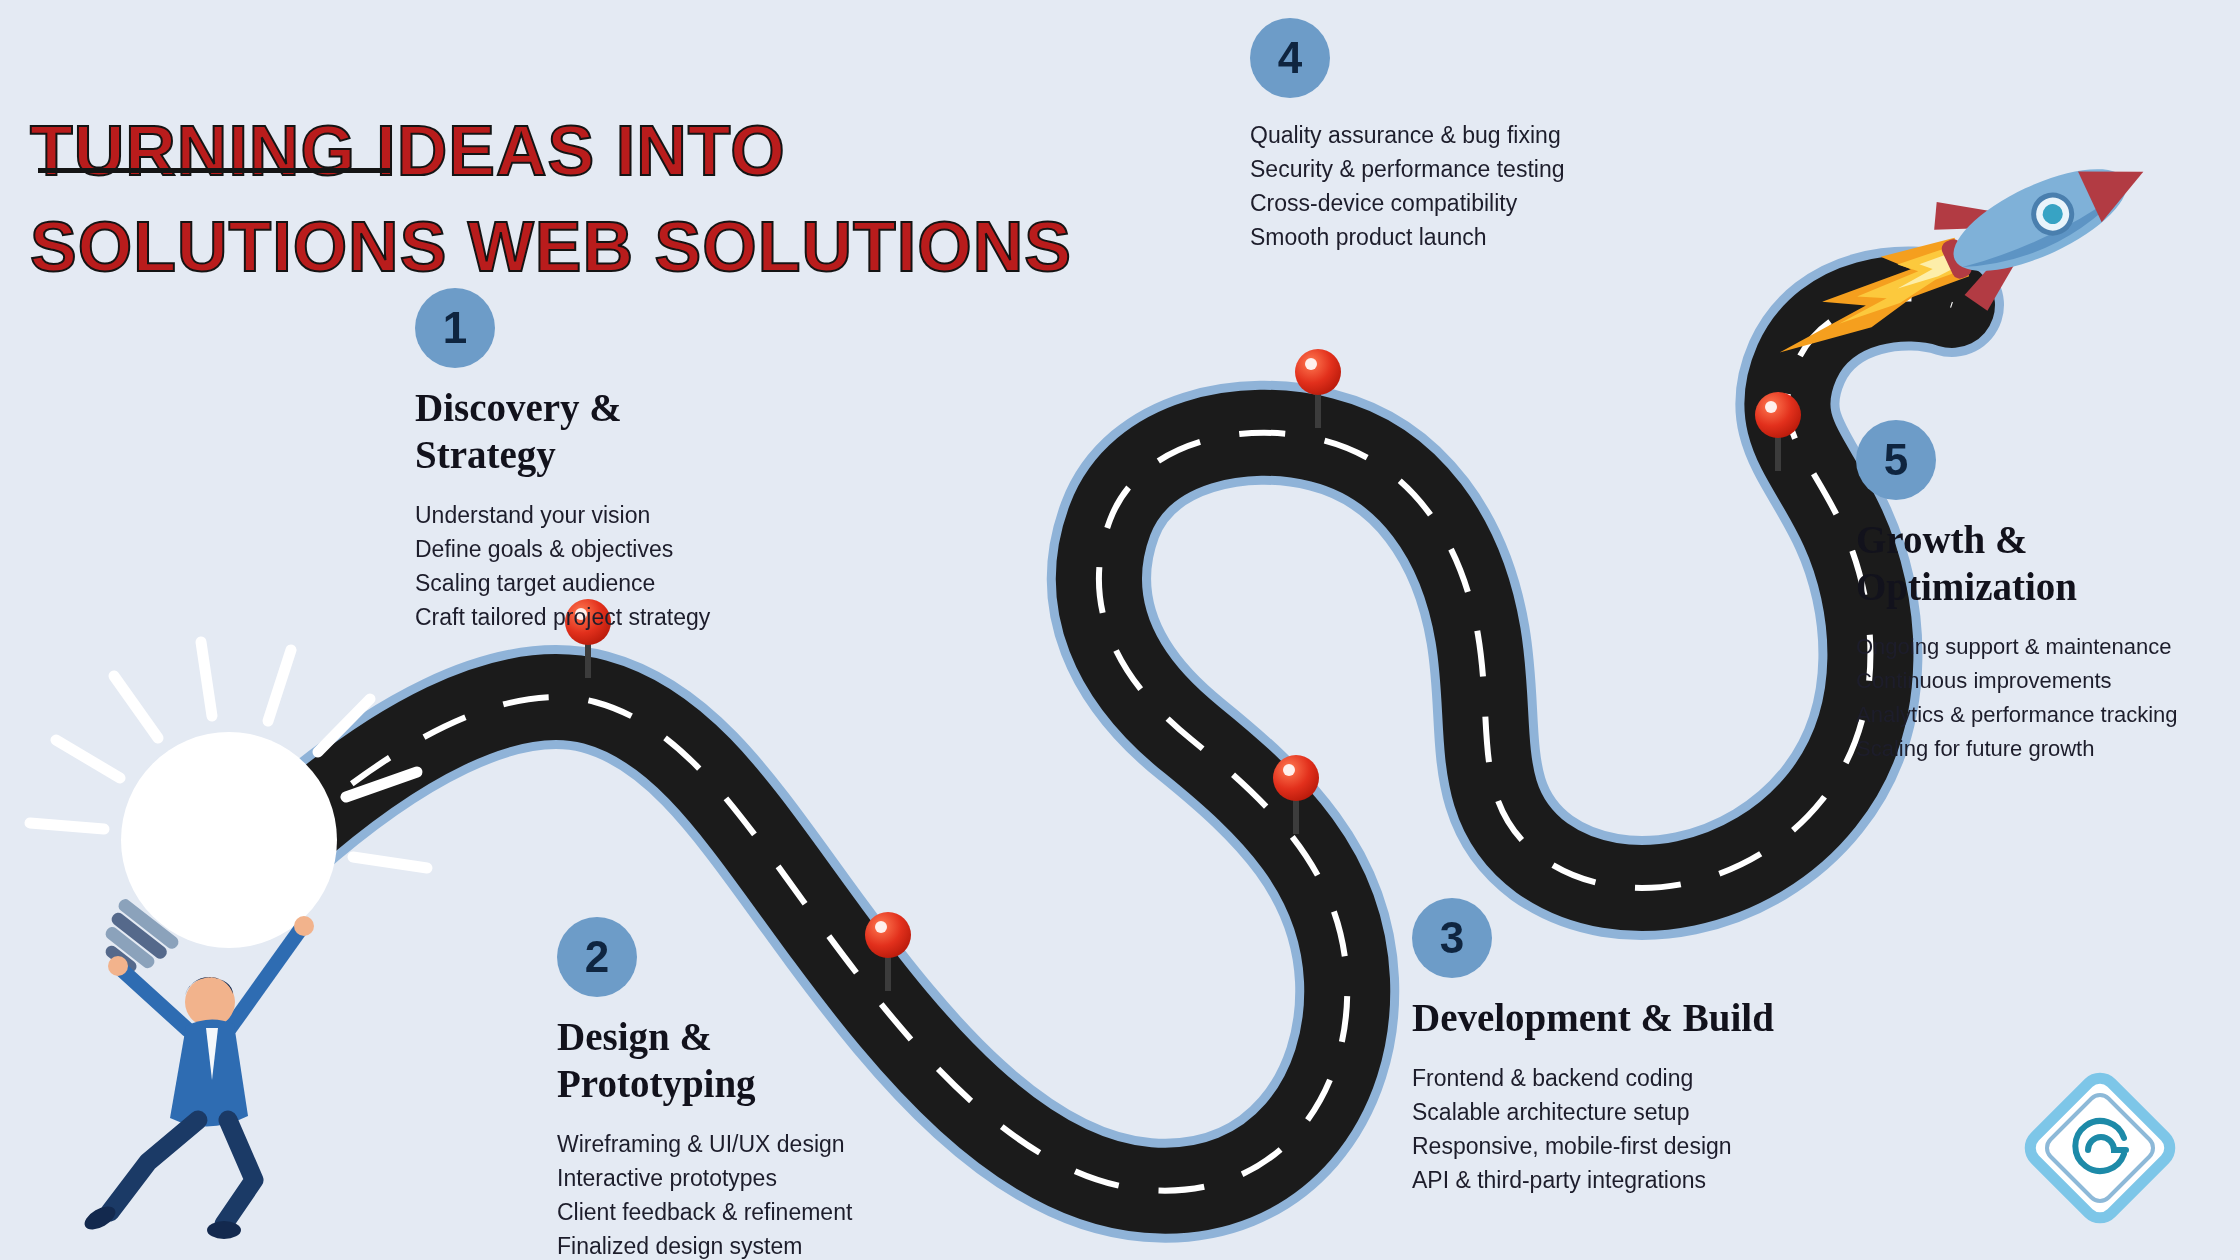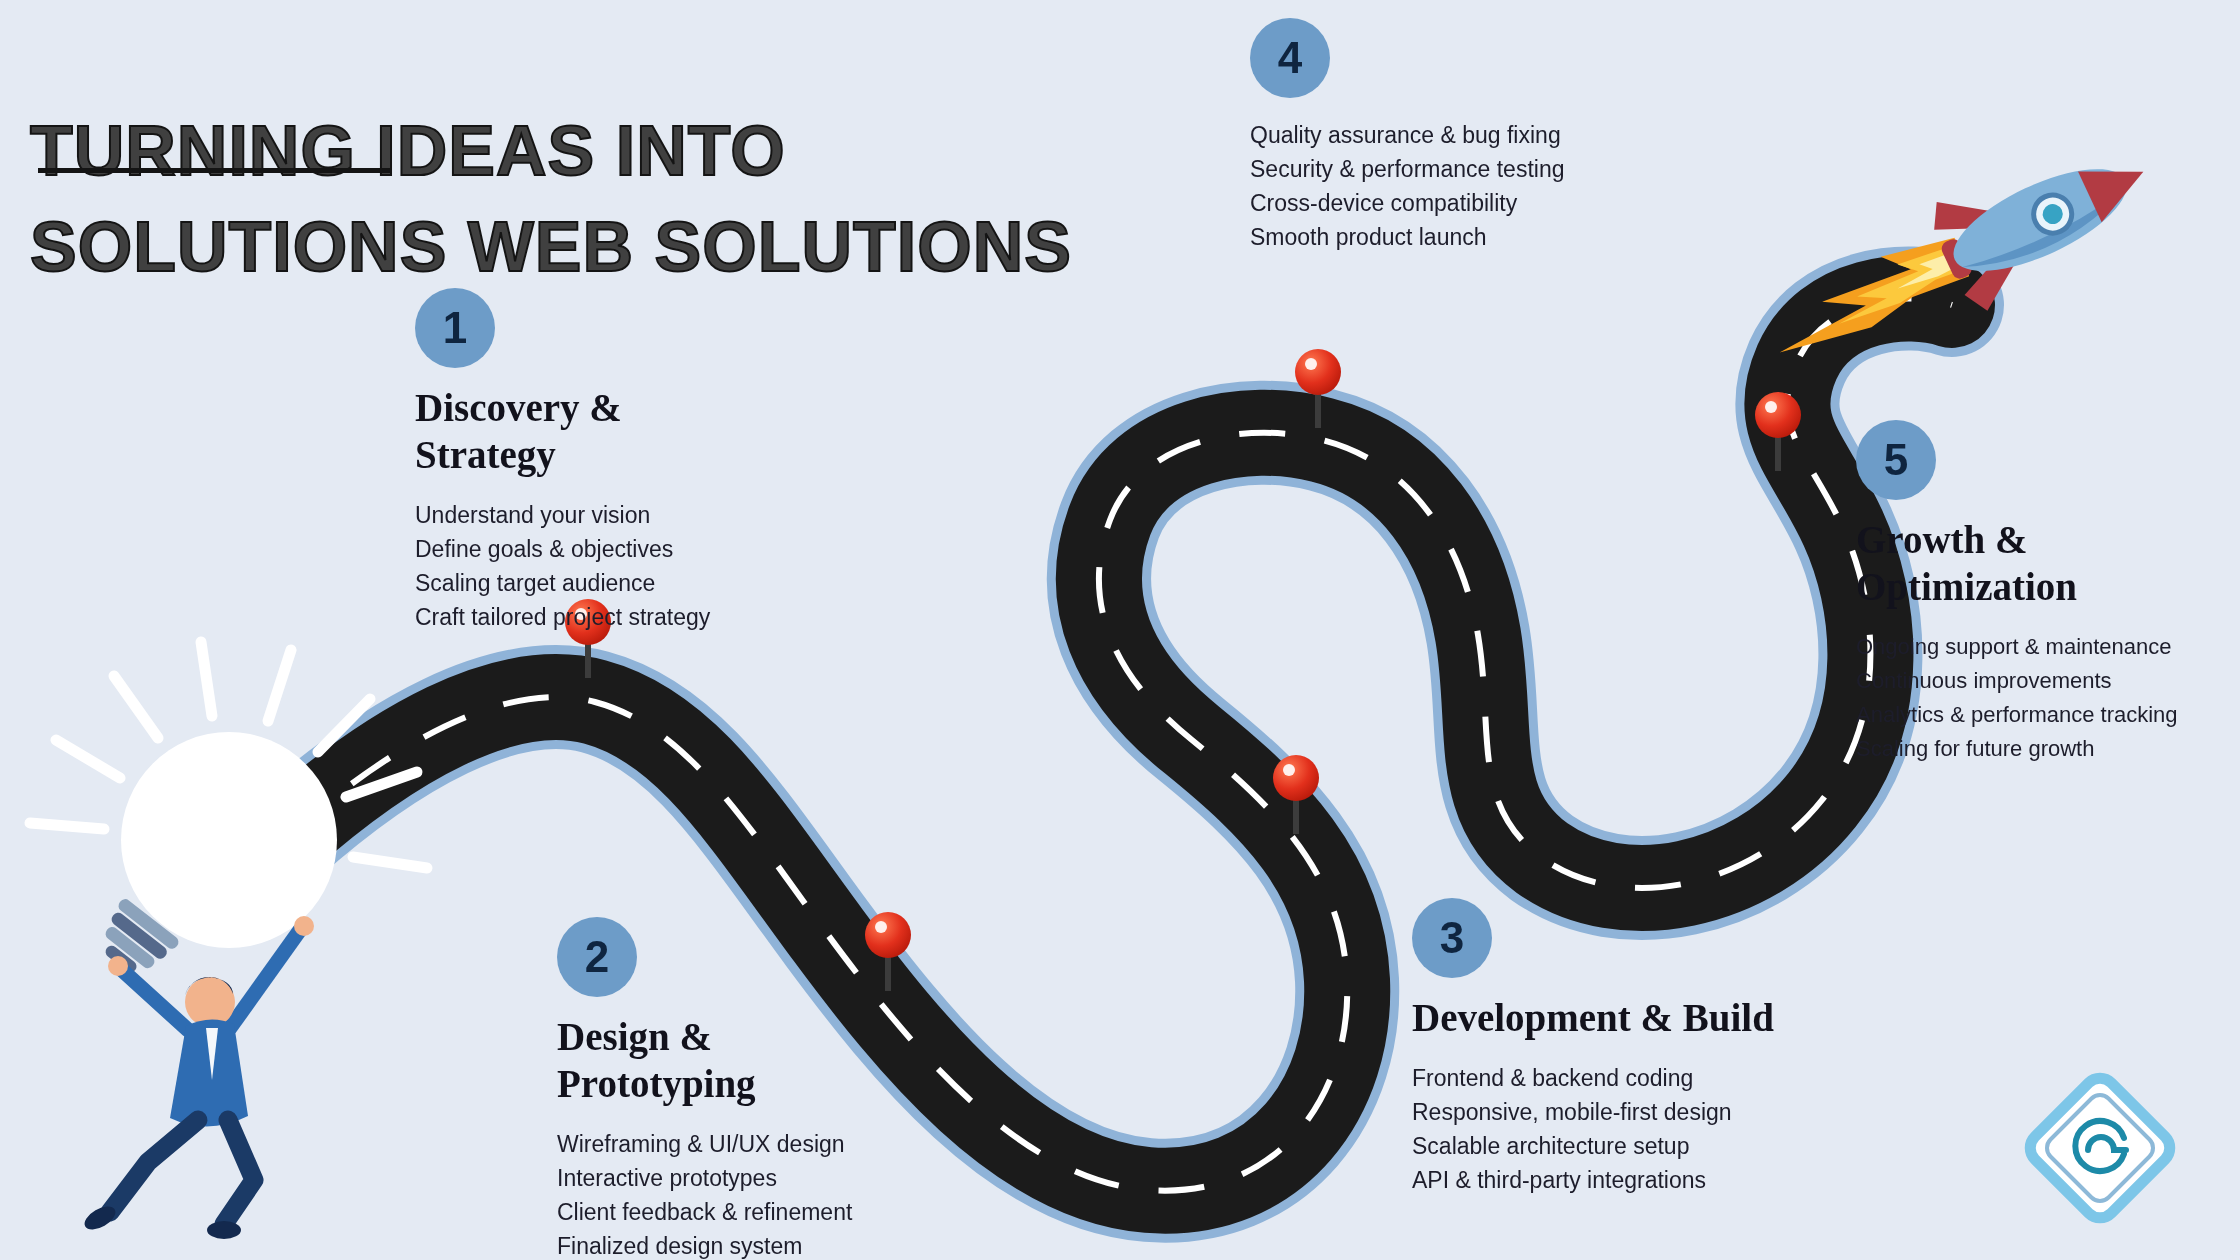--- a/index.html
+++ b/index.html
@@ -7,21 +7,21 @@
     position:relative; width:2240px; height:1260px; overflow:hidden;
     background:#e4eaf3;
     font-family:"Liberation Sans", sans-serif;
   }
   svg { position:absolute; }
 
   
   .title {
     position:absolute; left:30px; top:56px;
     font-size:70px; line-height:96px; font-weight:900;
-    color:#404040; letter-spacing:1px;
+    color:#b91c1c; letter-spacing:1px;
     -webkit-text-stroke:2px #141414;
   }
   .title .tline { display:block; white-space:nowrap; }
   .title-underline {
     position:absolute; left:38px; top:168px; width:352px; height:5px;
     background:#141414;
   }
 
   
   .step { position:absolute; }
@@ -249,22 +249,22 @@
   <section class="step step-3">
     <div class="num-circle">
       <span>3</span>
     </div>
     <h2 class="heading">
       <span class="hl">Development &amp; Build</span>
 
     </h2>
     <ul class="items">
       <li>Frontend &amp; backend coding</li>
+      <li>Scalable architecture setup</li>
       <li>Responsive, mobile-first design</li>
-      <li>Scalable architecture setup</li>
       <li>API &amp; third-party integrations</li>
     </ul>
   </section>
 
   <section class="step step-4">
     <div class="num-circle">
       <span>4</span>
     </div>
     <ul class="items">
       <li>Quality assurance &amp; bug fixing</li>

